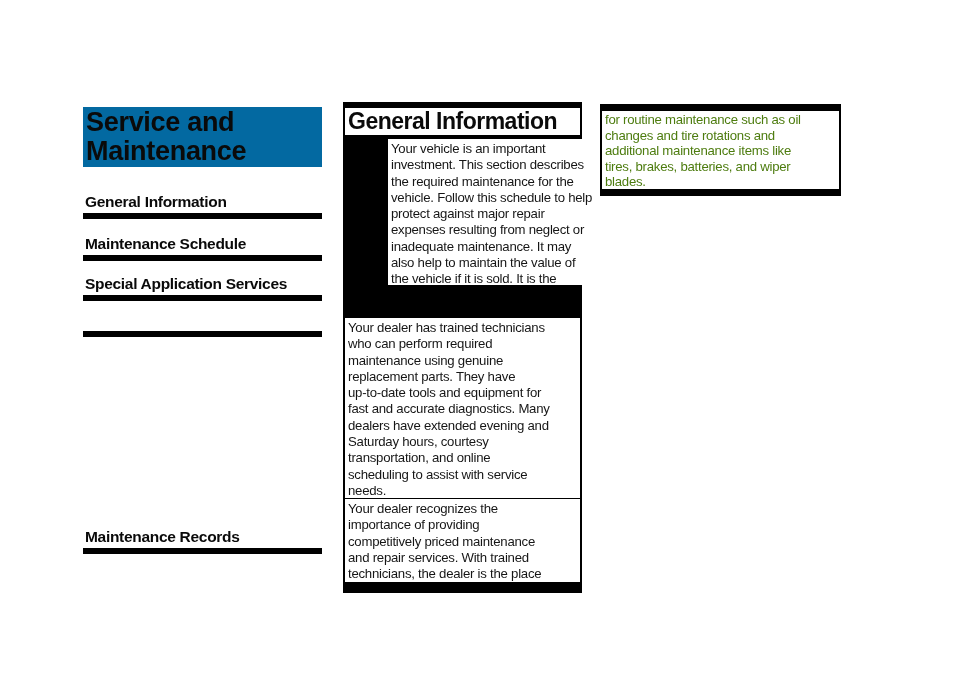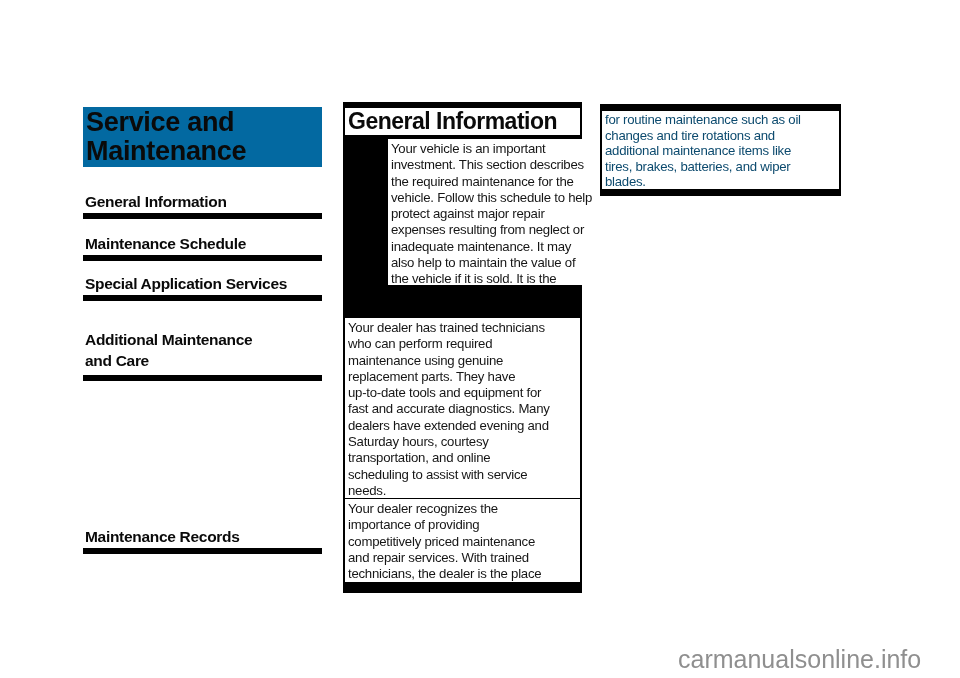--- a/index.html
+++ b/index.html
@@ -68,21 +68,21 @@
 
   
   .right-col {
     position:absolute; left:600px; top:104px; width:241px; height:92px;
     background:#000000;
   }
   .right-col .para-cont {
     position:absolute; left:2px; top:7px; width:237px; height:78px;
     background:#ffffff; overflow:hidden;
     font-size:13.2px; line-height:15.6px; letter-spacing:-0.25px;
-    color:#0c4a6e; white-space:pre-line;
+    color:#4d7c0f; white-space:pre-line;
     padding:1px 0 0 3px;
   }
 
   
   .watermark {
     position:absolute; left:678px; top:646px; width:270px; height:28px;
     font-size:25px; line-height:26px; font-weight:normal;
     letter-spacing:0px; color:#8f8f8f;
     text-decoration:none; cursor:pointer;
   }
@@ -101,22 +101,20 @@
 
   <div class="toc-item" id="toc-1">
     <span class="toc-label">Maintenance Schedule</span>
   </div>
 
   <div class="toc-item" id="toc-2">
     <span class="toc-label">Special Application Services</span>
   </div>
 
   <div class="toc-item" id="toc-3">
-    <span class="toc-label">Additional Maintenance
-and Care</span>
     <span class="clipped-line">Additional Maintenance and</span>
   </div>
 
 
   <div class="toc-item" id="toc-5">
     <span class="toc-label">Maintenance Records</span>
   </div>
 
   <div class="mid-col">
     <div class="mid-heading">General Information</div>
@@ -150,15 +148,14 @@
   </div>
 
   <div class="right-col">
     <div class="para-cont">for routine maintenance such as oil
 changes and tire rotations and
 additional maintenance items like
 tires, brakes, batteries, and wiper
 blades.</div>
   </div>
 
-  <a class="watermark">carmanualsonline.info</a>
 
 </div>
 
 </body></html>

